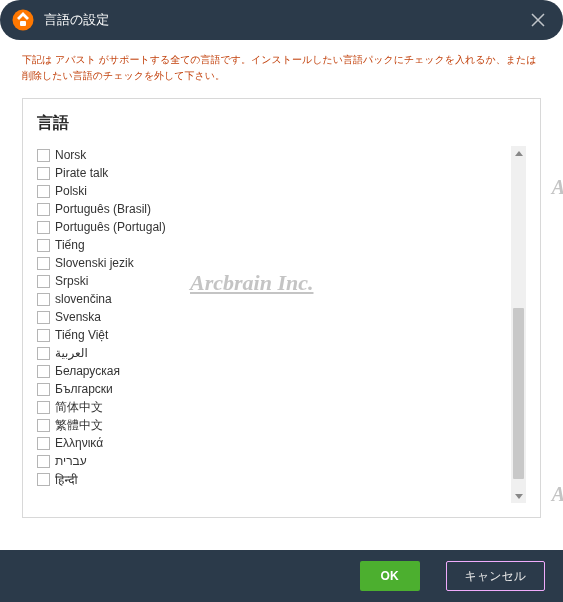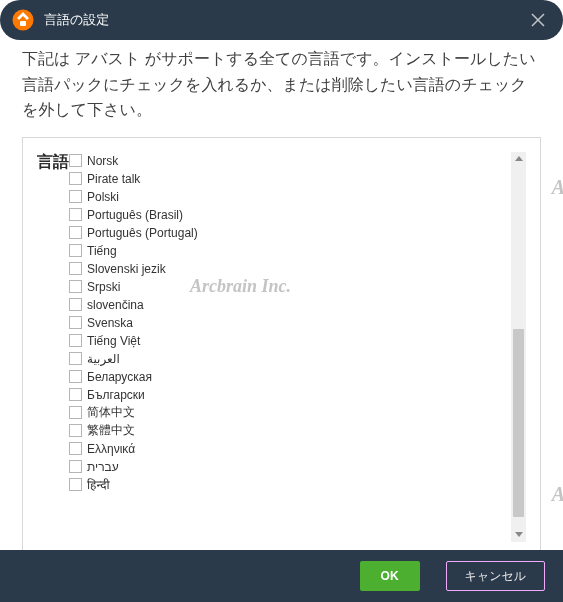--- a/index.html
+++ b/index.html
@@ -36,33 +36,33 @@
   width: 50px;
   height: 40px;
   display: flex;
   align-items: center;
   justify-content: center;
   cursor: pointer;
 }
 .close-btn svg { opacity: 0.7; }
 
 .description {
-  padding: 6px 22px 14px 22px;
-  font-size: 16px;
-  color: #404040;
+  padding: 12px 22px 14px 22px;
+  font-size: 10px;
+  color: #c2410c;
   line-height: 1.6;
 }
 
 .panel {
   border: 1px solid #d8d8d8;
   margin: 0 22px;
   padding: 14px 14px 14px 14px;
   height: 420px;
   display: flex;
-  flex-direction: row;
+  flex-direction: column;
 }
 .panel-heading {
   font-size: 16px;
   font-weight: bold;
   color: #2b2b2b;
   margin-bottom: 12px;
 }
 .lang-list-wrap {
   flex: 1;
   position: relative;
@@ -154,23 +154,24 @@
 
 .watermark {
   position: absolute;
   font-family: Georgia, serif;
   font-style: italic;
   font-weight: bold;
   color: #c4c4c4;
   pointer-events: none;
 }
 .wm-center {
-  font-size: 18px;
+  font-size: 22px;
   left: 190px;
-  top: 276px;
+  top: 270px;
+  text-decoration: underline;
 }
 .wm-top-right {
   font-size: 20px;
   right: -2px;
   top: 176px;
 }
 .wm-bottom-right {
   font-size: 20px;
   right: -2px;
   top: 483px;

